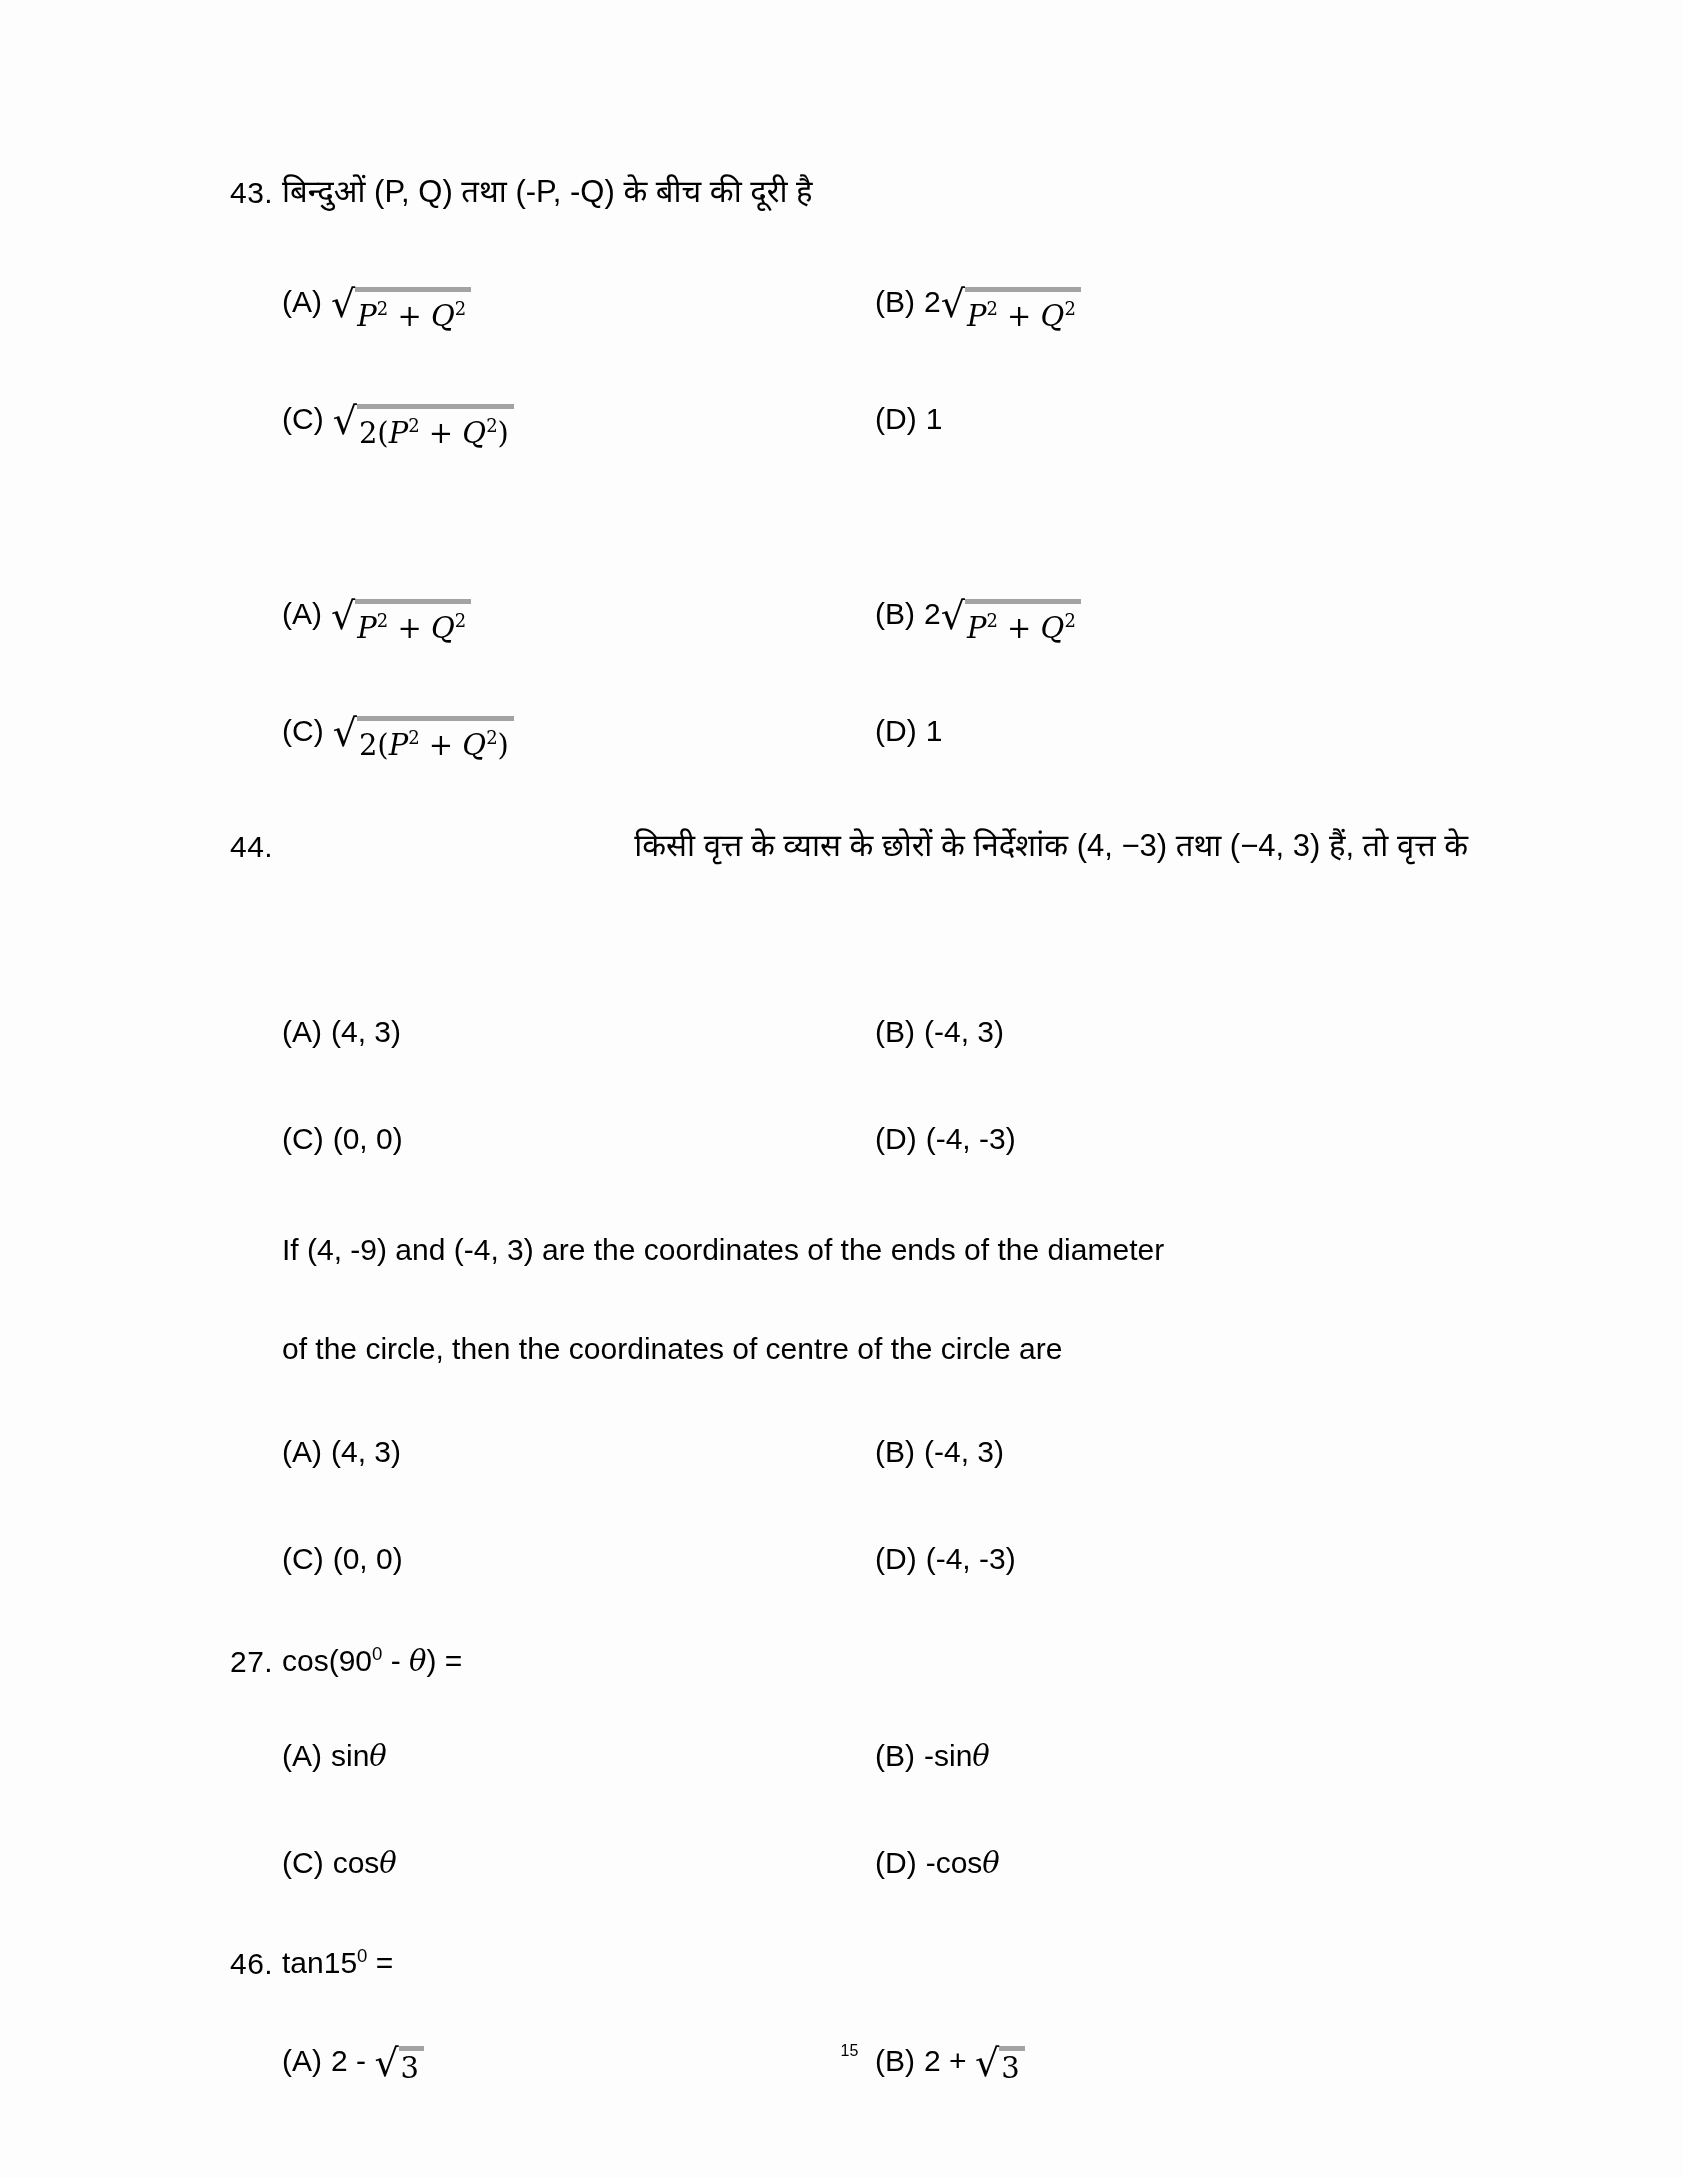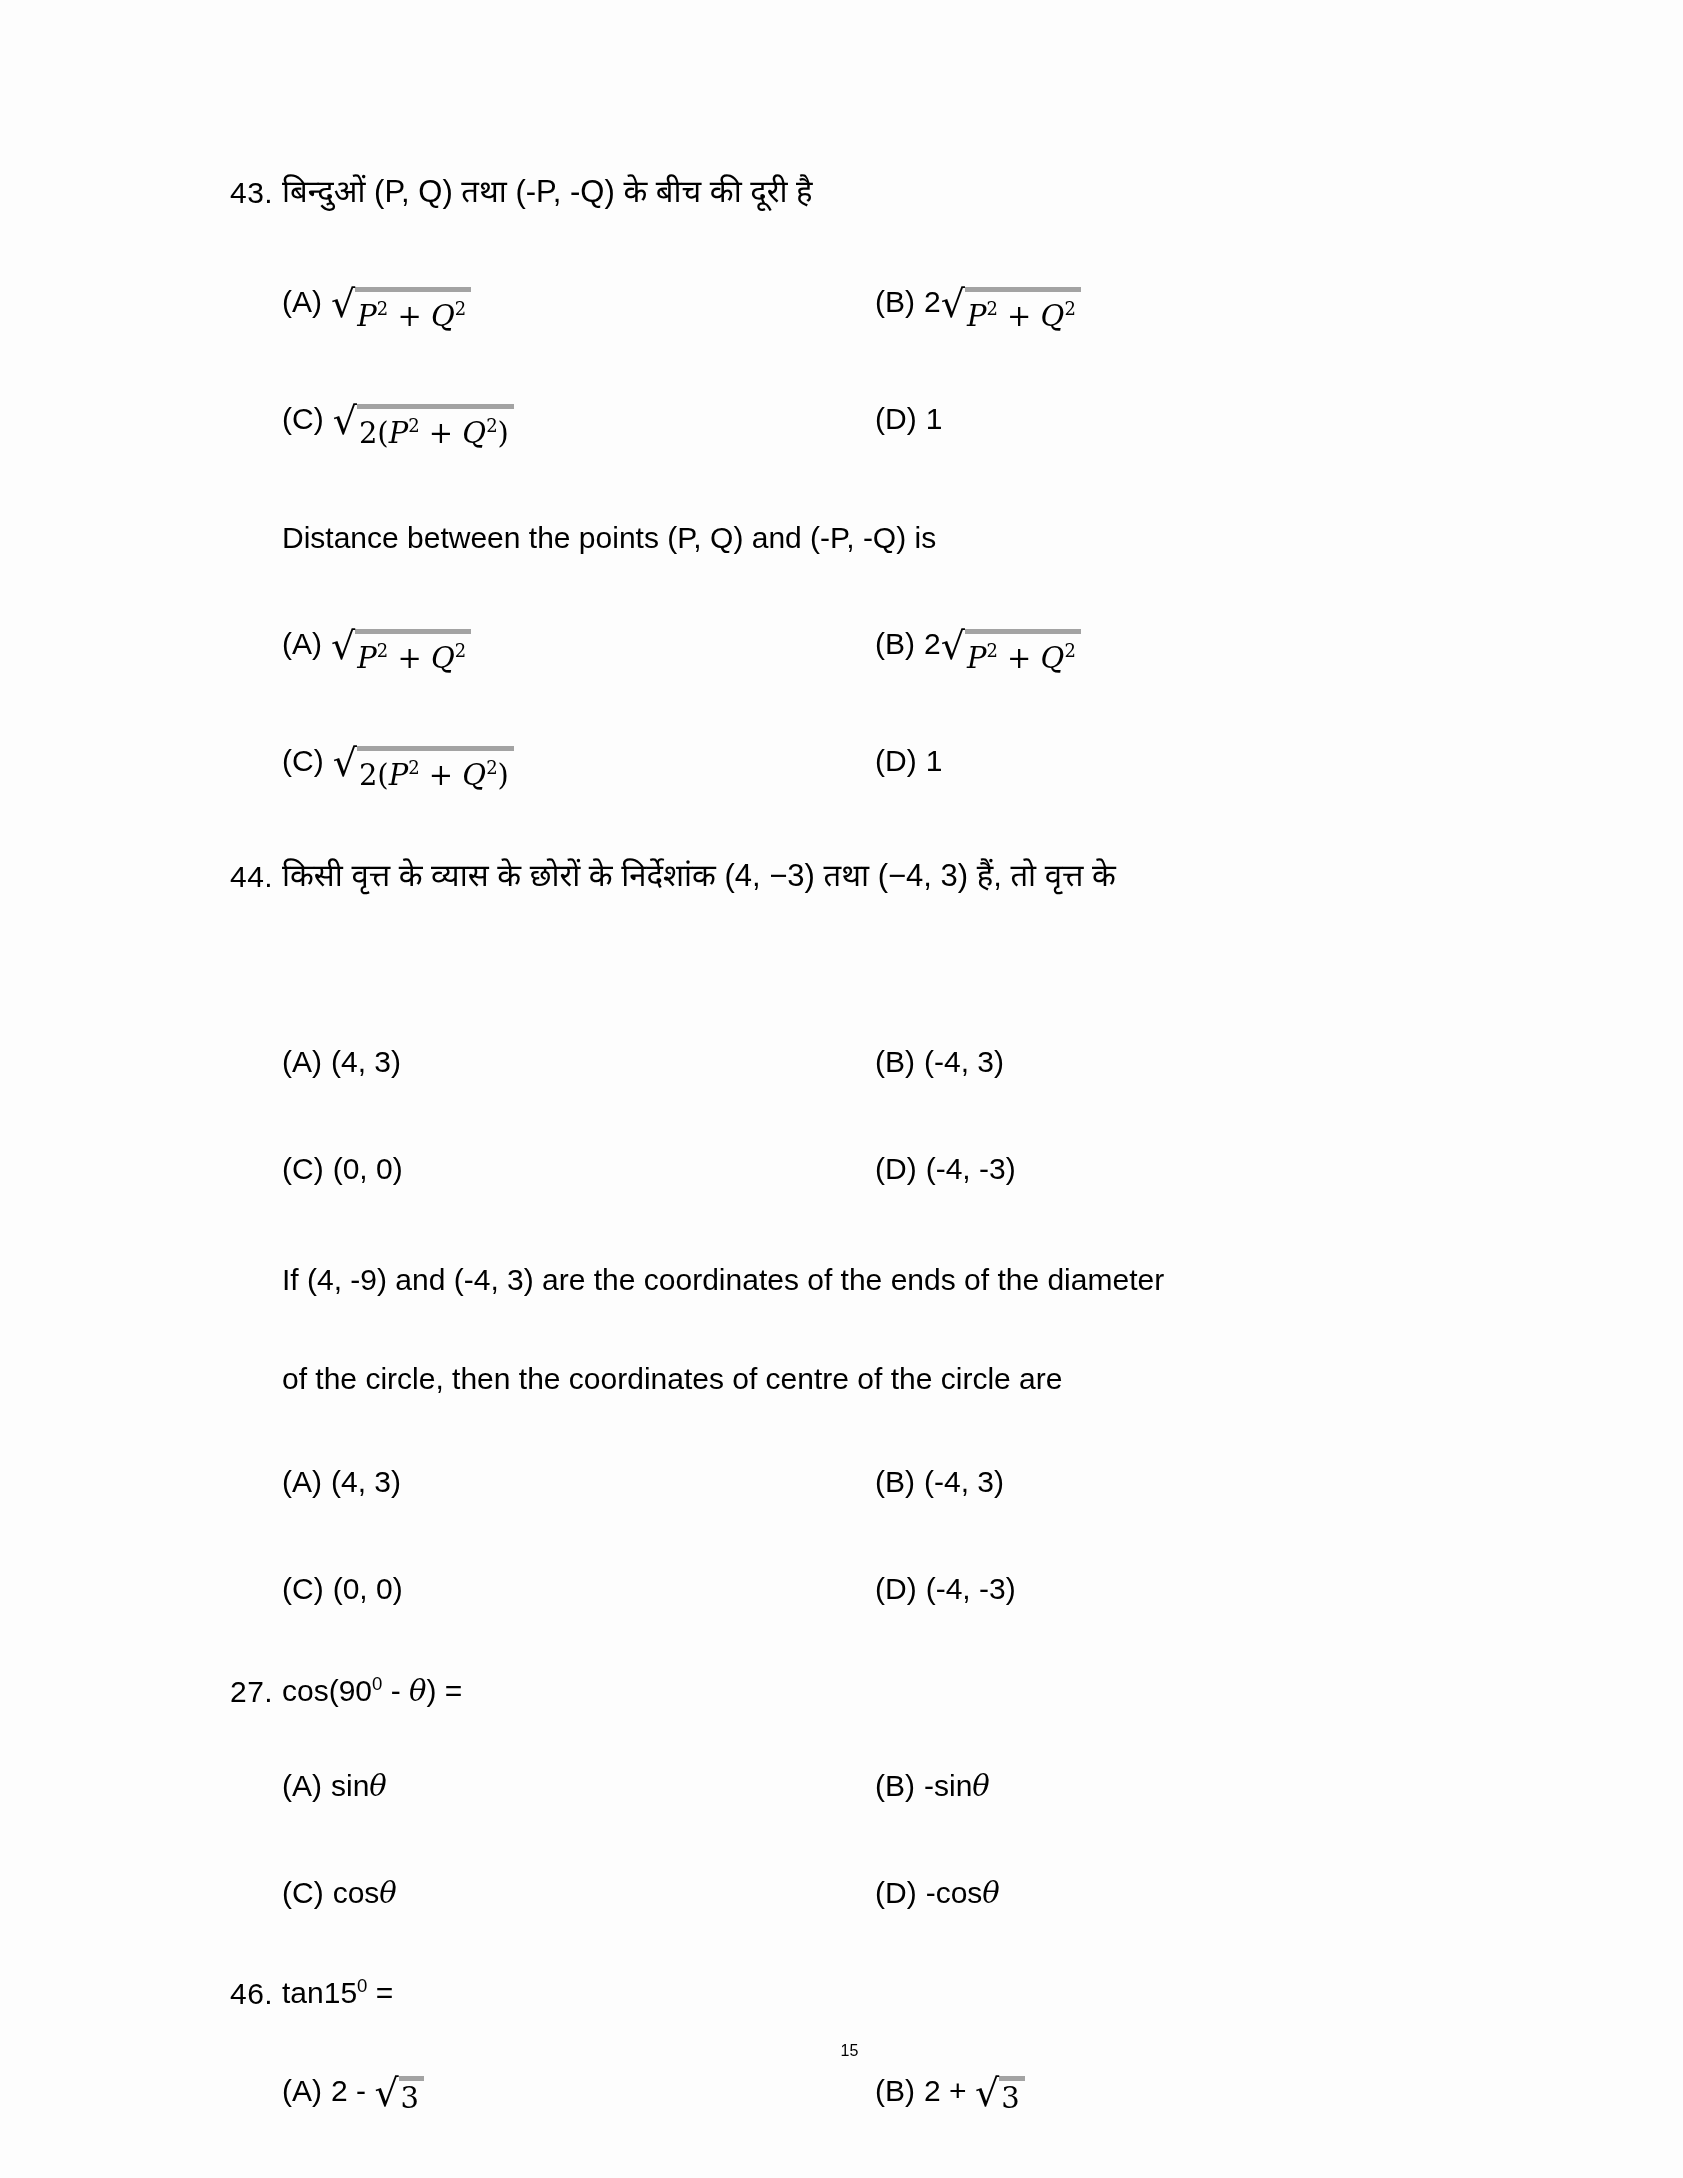--- a/index.html
+++ b/index.html
@@ -52,21 +52,21 @@
     font-size: 30px;
     line-height: 1.0;
     margin-bottom: 0;
     white-space: nowrap;
   }
   .stem-hi {
     font-size: 31px;
   }
   .stem-just {
     display: flex;
-    justify-content: flex-start;
+    justify-content: flex-end;
     white-space: nowrap;
   }
   .stem-just span { display: inline-block; }
 
   .opt-row {
     display: flex;
     font-size: 30px;
     align-items: baseline;
   }
   .opt {
@@ -196,21 +196,20 @@
               </span>
             </span>
           </div>
           <div class="opt">
             <span class="opt-lbl">(D)</span>
             <span>1</span>
           </div>
         </div>
         <div class="sp-row-tall"></div>
 
-        <div class="stem">Distance between the points (P, Q) and (-P, -Q) is</div>
         <div class="sp-row"></div>
 
         <div class="opt-row">
           <div class="opt">
             <span class="opt-lbl">(A)</span>
             <span class="radical">
               <span class="sign">√</span>
               <span class="radicand">
                 <span class="math">P</span><sup class="exp">2</sup>
                 <span class="up">+</span>

